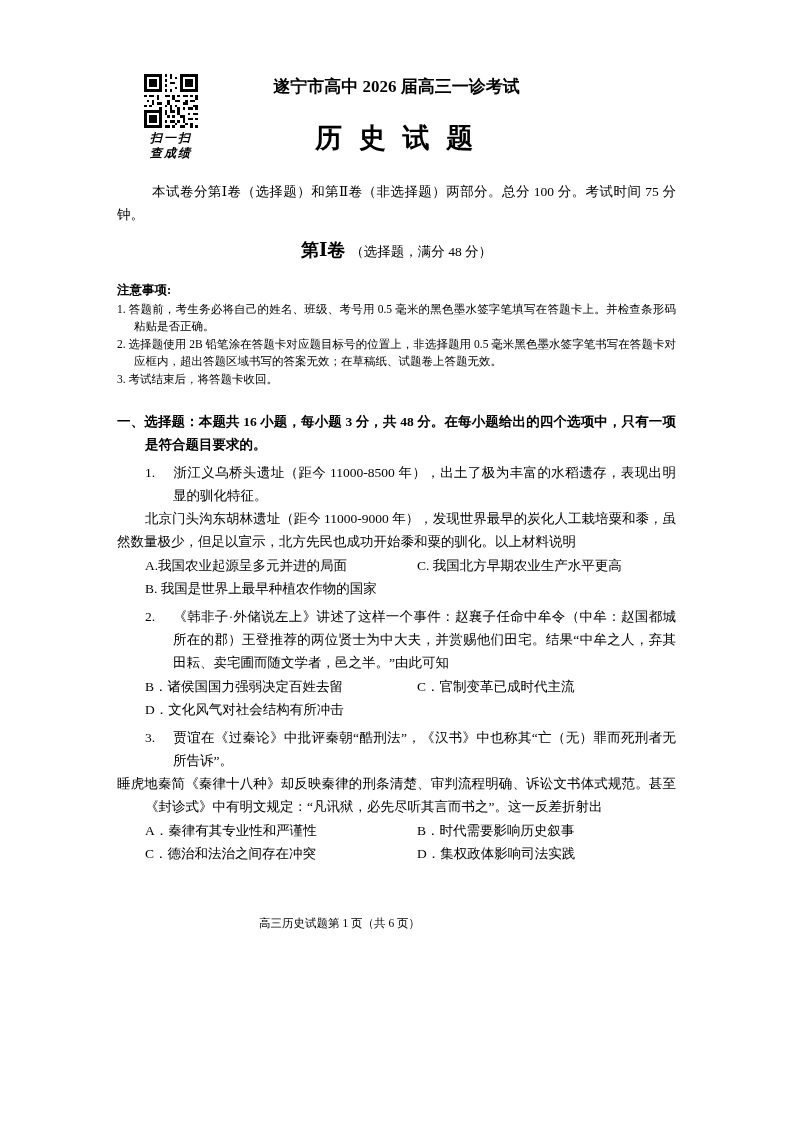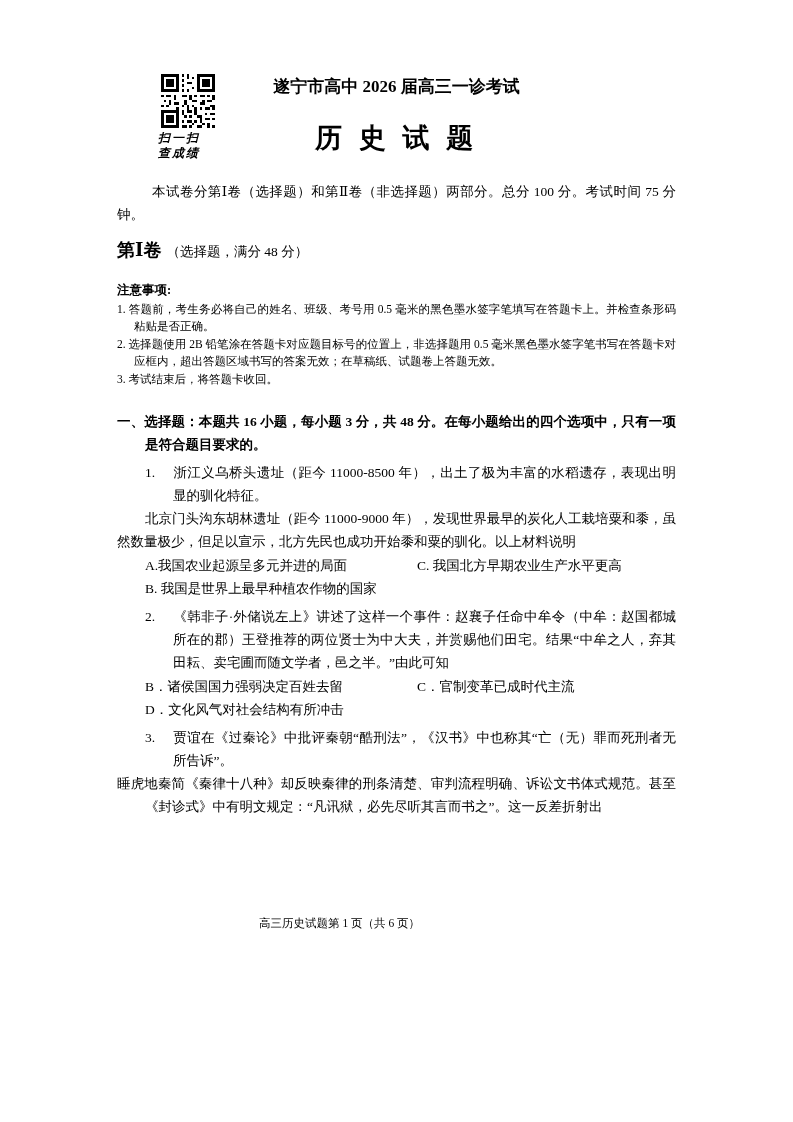--- a/index.html
+++ b/index.html
@@ -10,23 +10,24 @@
     height: 1122px;
     margin: 0 auto;
     background: #ffffff;
     color: #000000;
     font-family: "Liberation Serif", "DejaVu Serif", serif;
     padding: 0 117px;
     overflow: hidden;
   }
   .qr-block {
     position: absolute;
-    left: 158px;
+    left: 141px;
     top: 74px;
     width: 60px;
+    text-align: center;
   }
   .qr { display: block; width: 54px; height: 54px; margin: 0 auto 3px auto; }
   .qr-caption {
     font-size: 12px;
     font-weight: bold;
     font-style: italic;
     line-height: 15px;
     letter-spacing: 2px;
     white-space: nowrap;
   }
@@ -45,21 +46,21 @@
     letter-spacing: 5px;
     line-height: 36px;
   }
   .intro {
     margin-top: 24px;
     font-size: 13.5px;
     line-height: 23px;
     text-indent: 2.6em;
     text-align: justify;
   }
-  .vol-heading { margin-top: 12px; text-align: left; line-height: 25px; }
+  .vol-heading { margin-top: 12px; text-align: center; line-height: 25px; }
   .vol-title { font-size: 18px; font-weight: bold; }
   .vol-sub { font-size: 13.5px; margin-left: 5px; }
   .notice-title { margin-top: 18px; font-size: 12.5px; font-weight: bold; line-height: 17px; }
   .notice-list { margin-top: 2px; }
   .notice-item {
     font-size: 11.5px;
     line-height: 16.5px;
     padding-left: 17px;
     text-indent: -17px;
     margin-top: 2px;
@@ -151,17 +152,23 @@
     <div class="options">
       <span class="option">B．诸侯国国力强弱决定百姓去留</span>
       <span class="option">C．官制变革已成时代主流</span>
       <span class="option">D．文化风气对社会结构有所冲击</span>
     </div>
   </div>
 
   <div class="question">
     <p class="q-lead"><span class="q-num">3.</span><span>贾谊在《过秦论》中批评秦朝“酷刑法”，《汉书》中也称其“亡（无）罪而死刑者无所告诉”。</span></p>
     <p class="q-wide">睡虎地秦简《秦律十八种》却反映秦律的刑条清楚、审判流程明确、诉讼文书体式规范。甚至《封诊式》中有明文规定：“凡讯狱，必先尽听其言而书之”。这一反差折射出</p>
+    <div class="options">
+      <span class="option">A．秦律有其专业性和严谨性</span>
+      <span class="option">B．时代需要影响历史叙事</span>
+      <span class="option">C．德治和法治之间存在冲突</span>
+      <span class="option">D．集权政体影响司法实践</span>
+    </div>
   </div>
 
   <div class="footer">高三历史试题第 1 页（共 6 页）</div>
 
 </div>
 
 </body></html>

